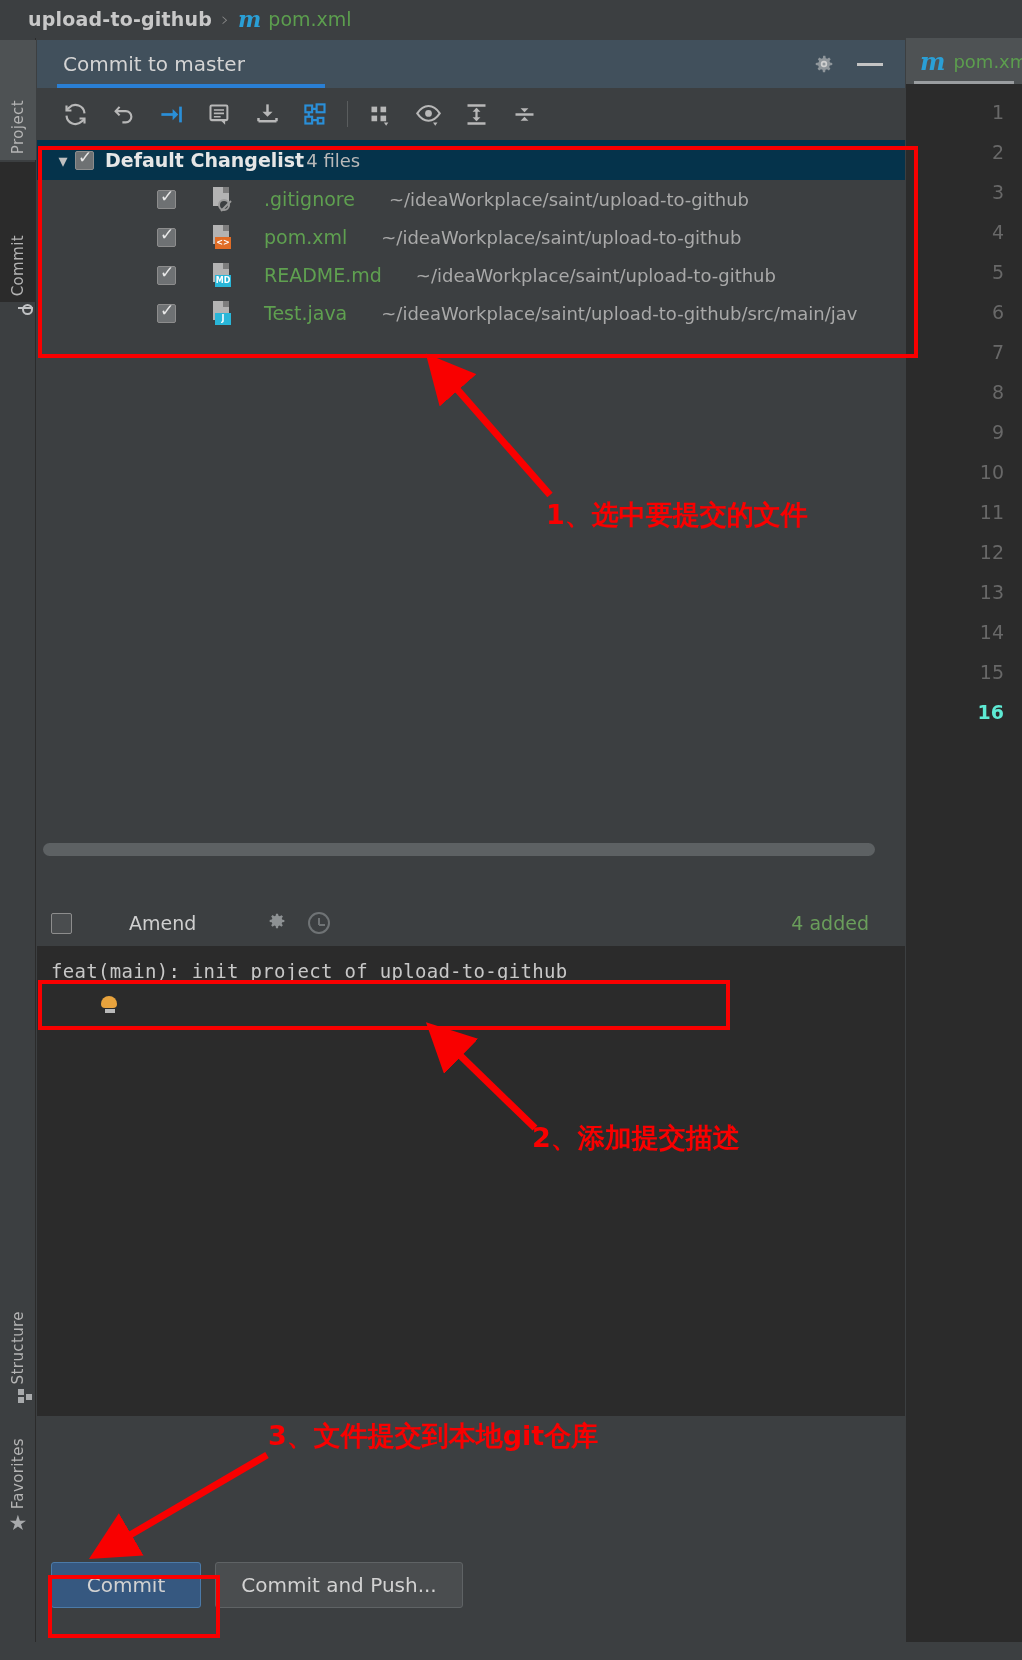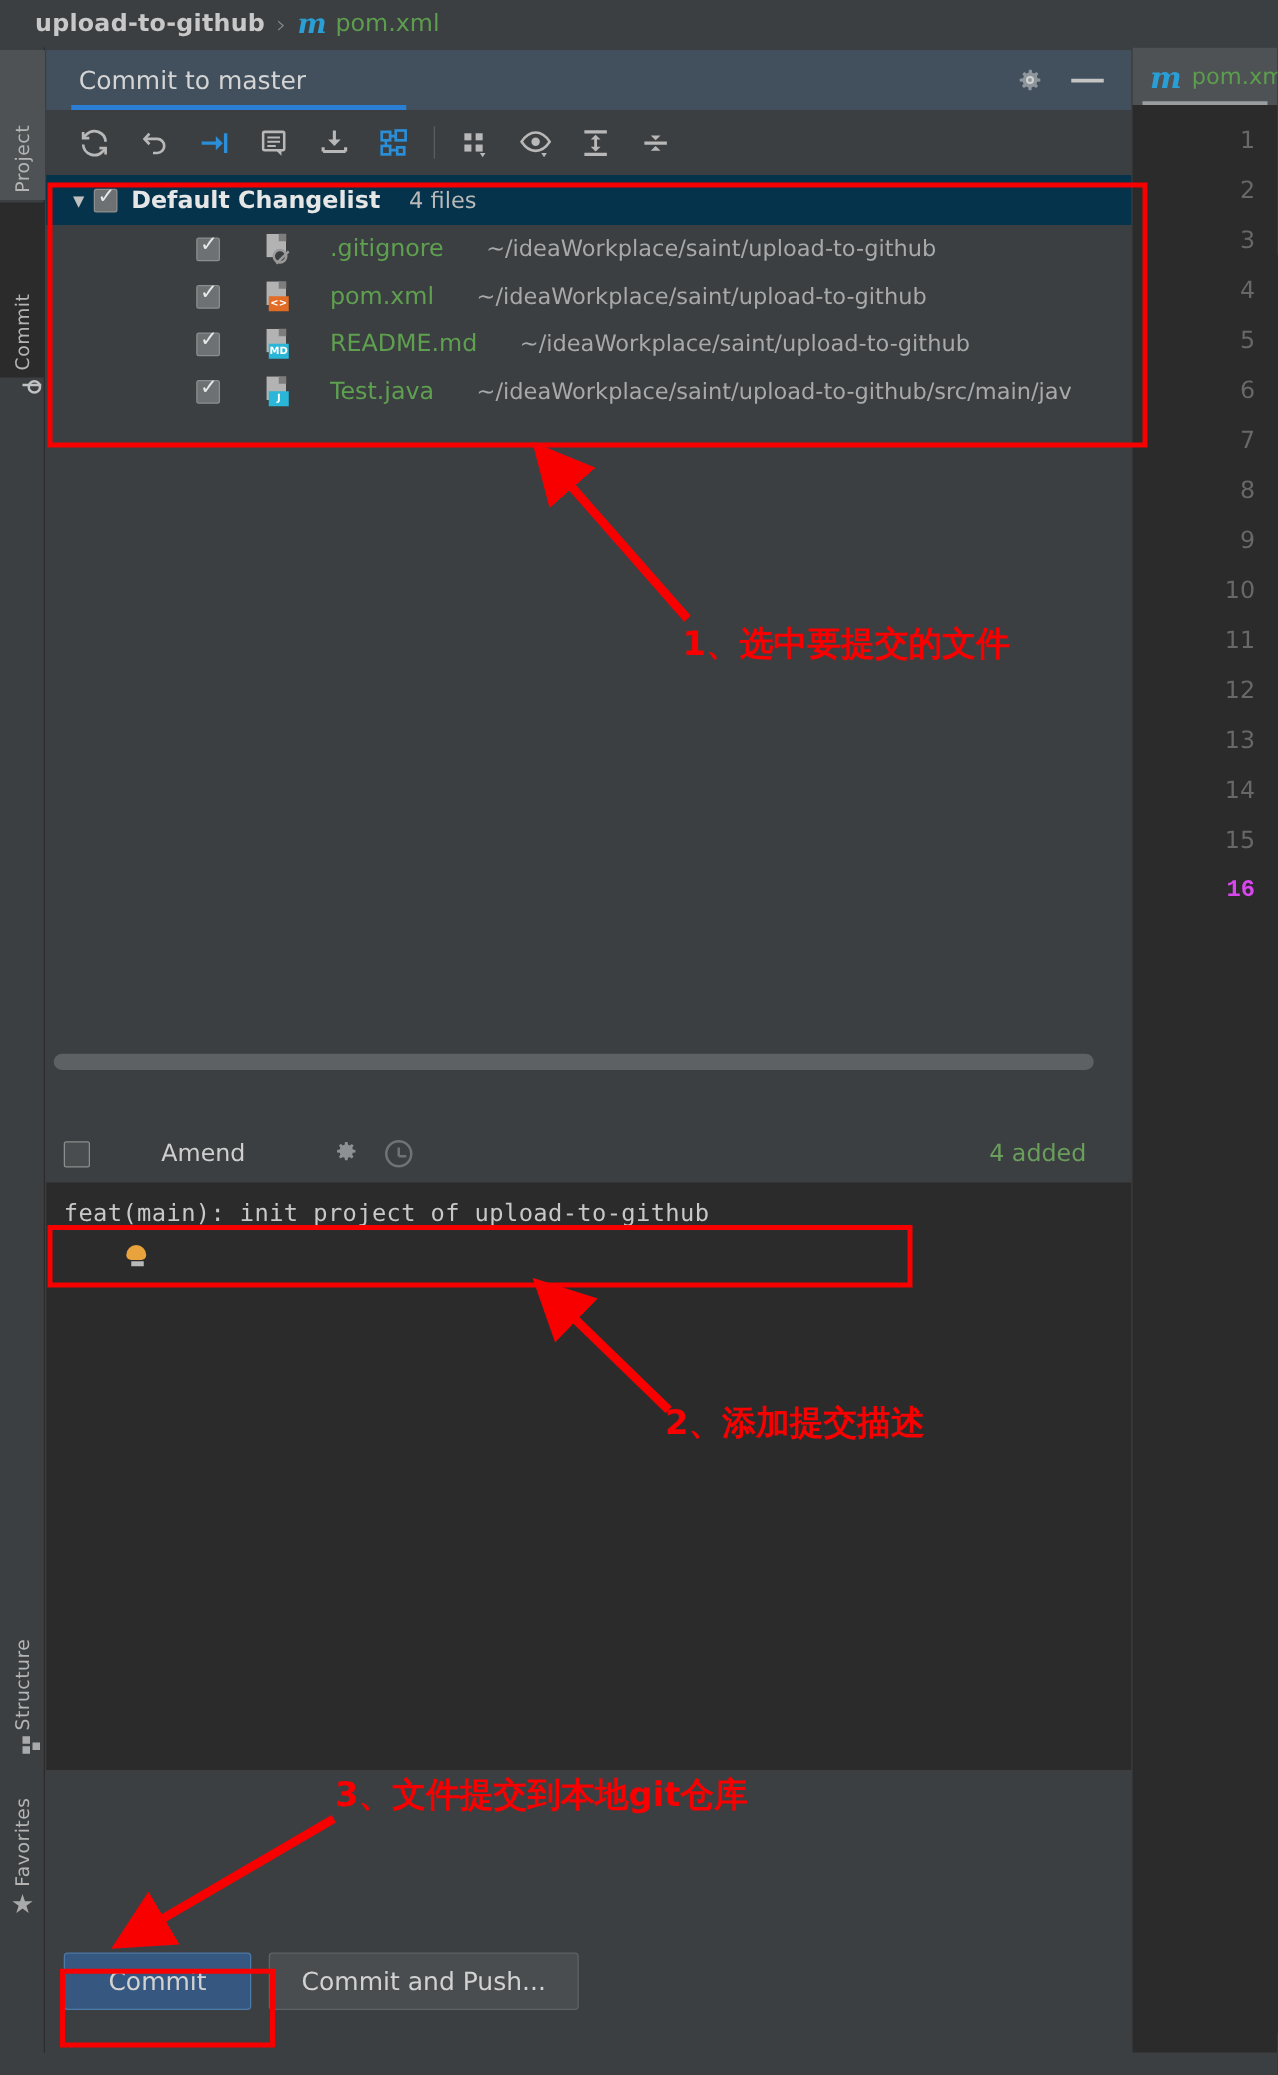--- a/index.html
+++ b/index.html
@@ -84,21 +84,21 @@
   .chevron { color: #c0c0c0; font-size: 18px; width: 24px; text-align: center; }
   .cb {
     width: 19px; height: 19px; border: 1px solid #8d8d8d; background: #6e7173;
     border-radius: 2px; position: relative; flex: none;
   }
   .cb.checked::after {
     content: '✓'; position: absolute; left: 2px; top: -4px;
     font-size: 17px; color: #e8e8e8; line-height: 19px; font-weight: bold;
   }
   .cl-title { color: #e6e6e6; font-size: 19px; font-weight: bold; margin-left: 11px; }
-  .cl-count { color: #b9b9b9; font-size: 18px; margin-left: 23px; }
+  .cl-count { color: #b9b9b9; font-size: 18px; margin-left: 2px; }
 
   .file-row { height: 38px; display: flex; align-items: center; padding-left: 120px; gap: 23px; }
   .file-icon { width: 20px; height: 24px; position: relative; margin-left: 12px; flex: none; }
   .doc-shape {
     position: absolute; left: 2px; top: 0; width: 16px; height: 19px; background: #b3b3b3;
     clip-path: polygon(0 0, 68% 0, 100% 26%, 100% 100%, 0 100%);
   }
   .doc-fold { position: absolute; left: 12px; top: 0; width: 6px; height: 6px; background: #7d7d7d; }
   .badge {
     position: absolute; left: 4px; bottom: 0px; width: 16px; height: 12px;
@@ -153,21 +153,21 @@
   
   .right-pane { position: absolute; left: 906px; top: 38px; width: 116px; height: 1622px; background: #2b2b2b; }
   .rp-tab { height: 46px; background: #4e5254; display: flex; align-items: center; padding-left: 14px; position: relative; }
   .rp-tab-underline { position: absolute; left: 8px; bottom: 0; width: 100px; height: 3px; background: #9a9da0; }
   .rp-m { color: #2a9fd6; font-size: 24px; font-weight: bold; font-style: italic;
          font-family: "DejaVu Serif","Liberation Serif",serif; }
   .rp-fname { color: #5c9e4e; font-size: 18px; margin-left: 8px; }
   .gutter { padding-top: 8px; }
   .ln { height: 40px; color: #686868; font-size: 19px; text-align: right; padding-right: 18px;
         line-height: 40px; font-family: "DejaVu Sans", "Liberation Sans", sans-serif; }
-  .ln.cur { color: #d946ef; font-weight: bold; font-family: Liberation Mono, monospace; }
+  .ln.cur { color: #5eead4; font-weight: bold; }
 
   
   .anno { position: absolute; pointer-events: none; }
   .redbox { border: 4px solid #f90000; }
   .anno-text {
     color: #f90000; font-size: 27px; font-weight: bold; white-space: nowrap;
     font-family: "DejaVu Sans", "Liberation Sans", sans-serif;
   }
   .bottom-strip { position: absolute; left: 0; bottom: 0; width: 1022px; height: 18px; background: #3c3f41; }
 </style>

